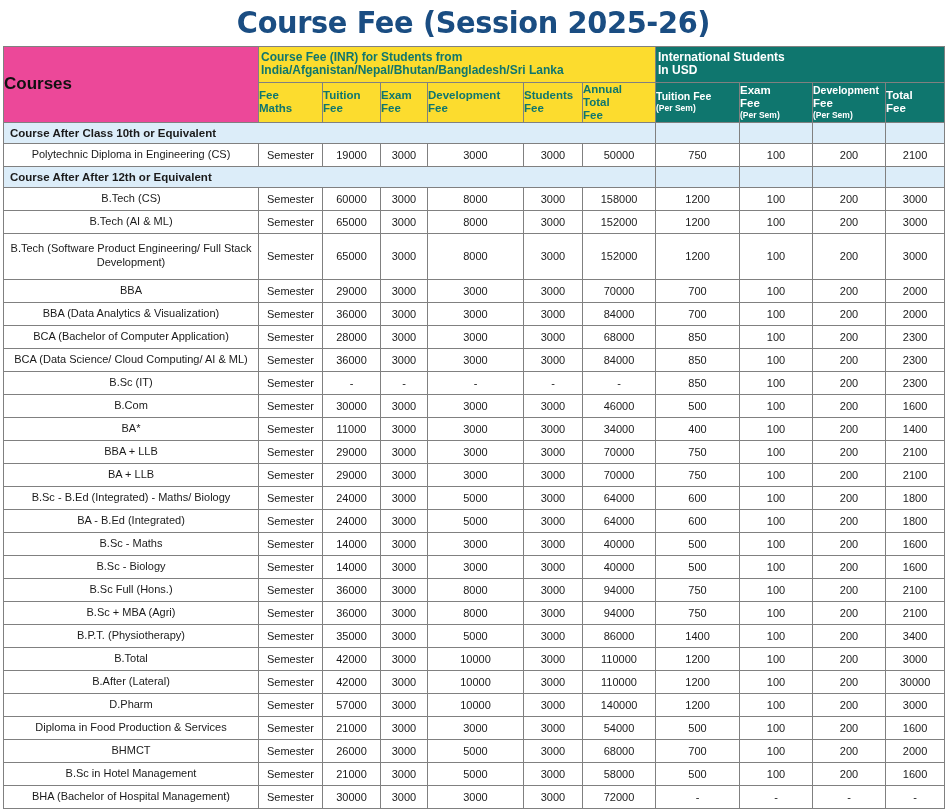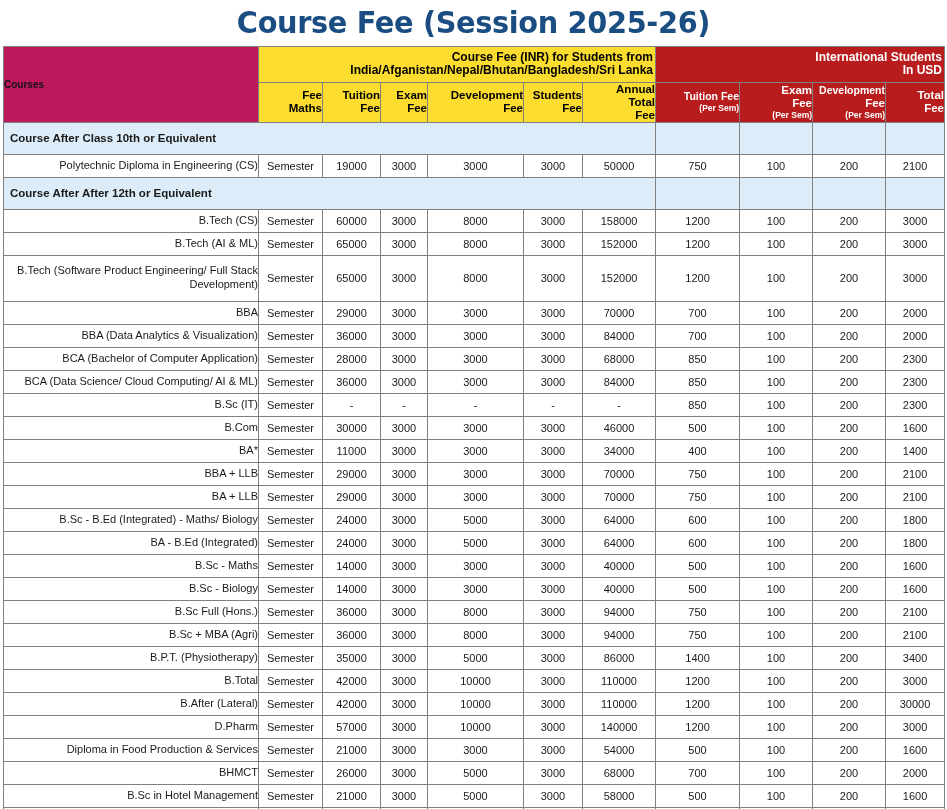--- a/index.html
+++ b/index.html
@@ -46,47 +46,47 @@
   table.fee-table td, table.fee-table th {
     border: 1px solid #808080;
     padding: 0;
     vertical-align: middle;
     box-sizing: border-box;
   }
 
   
   th.hdr-yellow {
     background: #fcdc2e;
-    color: #000000;
+    color: #0f766e;
     font-weight: bold;
     font-size: 11.5px;
     line-height: 1.12;
-    text-align: right;
+    text-align: left;
     padding: 2px 1px;
   }
   th.hdr-yellow.group {
     font-size: 12px;
     padding: 4px 2px;
   }
   th.hdr-courses {
-    background: #be185d;
+    background: #ec4899;
     color: #111111;
     font-weight: bold;
-    font-size: 10px;
+    font-size: 17px;
     text-align: left;
     padding: 0 0 0 8px;
     vertical-align: middle;
   }
   th.hdr-blue {
-    background: #b91c1c;
+    background: #0f766e;
     color: #ffffff;
     font-weight: bold;
     font-size: 11.5px;
     line-height: 1.12;
-    text-align: right;
+    text-align: left;
     padding: 2px 1px;
     border-color: #ffffff;
   }
   th.hdr-blue.group {
     font-size: 12px;
     padding: 4px 2px;
   }
   th.hdr-blue .sub {
     display: block;
     font-size: 8.5px;
@@ -95,34 +95,34 @@
   }
   th.hdr-blue .lbl-sm { font-size: 10.5px; }
 
   
   tr.section-row td.section-label {
     background: #dcedf9;
     font-weight: bold;
     font-size: 11.5px;
     text-align: left;
     padding: 2px 0 2px 6px;
-    height: 32px;
+    height: 21px;
   }
   tr.section-row td.section-blank-intl {
     background: #dcedf9;
     height: 21px;
   }
 
   
   tr.data-row td {
     height: 23px;
     background: #ffffff;
   }
   td.course-cell {
-    text-align: right;
+    text-align: center;
     padding: 1px 2px 1px 6px;
     font-size: 11px;
     line-height: 1.25;
     white-space: nowrap;
   }
   td.num-cell {
     text-align: center;
     font-size: 11px;
     padding: 1px 2px;
   }

